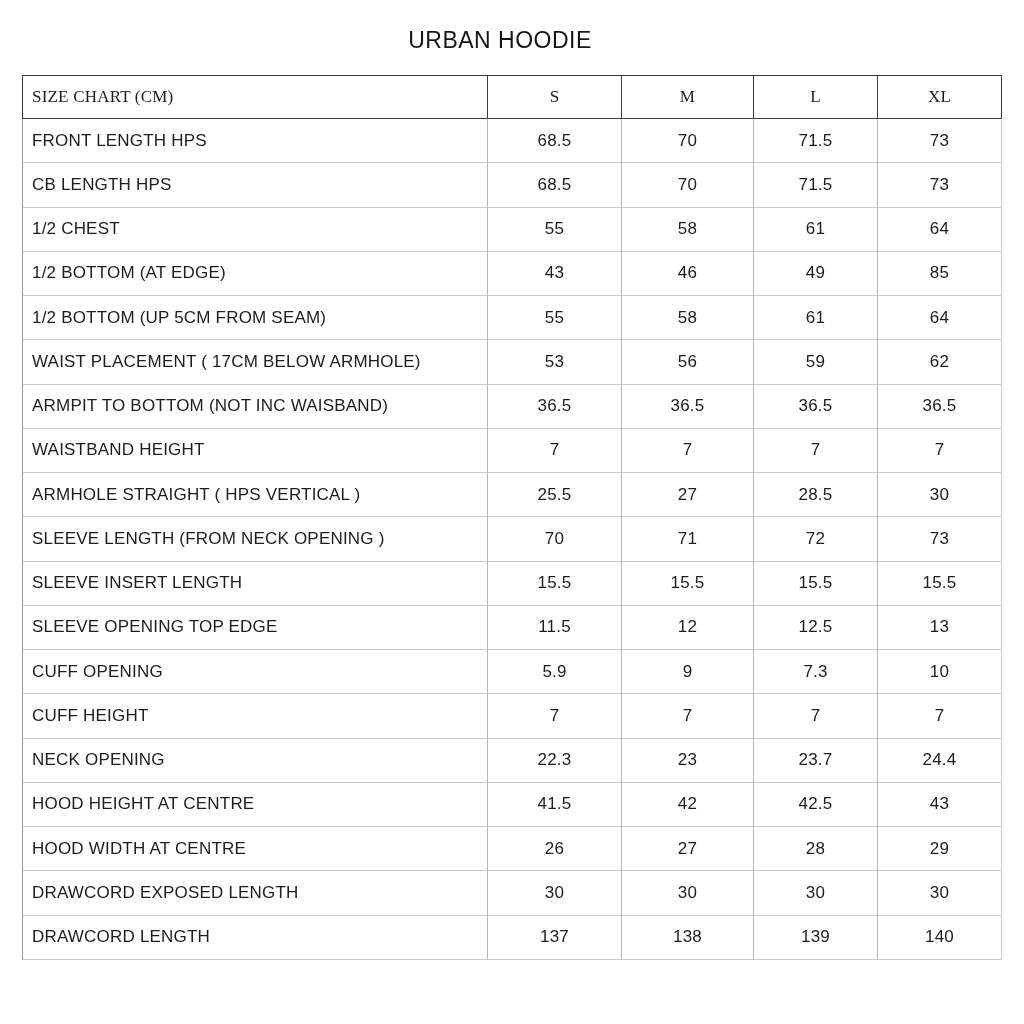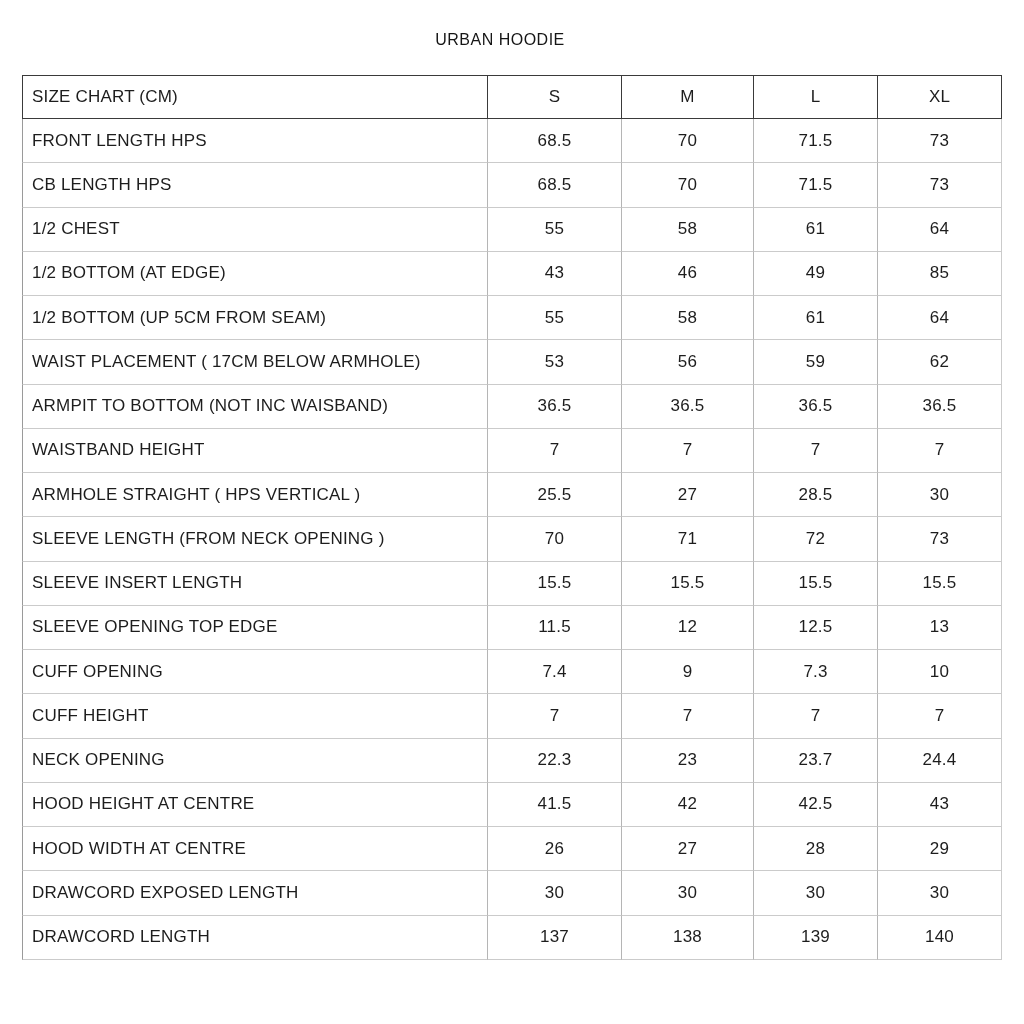--- a/index.html
+++ b/index.html
@@ -14,21 +14,21 @@
   body{
     width:1024px;height:1024px;background:var(--bg);
     font-family:"Liberation Sans", sans-serif;
     color:var(--text);
     -webkit-font-smoothing:antialiased;
   }
   .page{position:relative;width:1024px;height:1024px;overflow:hidden;background:var(--bg);}
   .title{
     position:absolute;left:0;top:27px;width:1000px;
     text-align:center;
-    font-size:16px;line-height:26px;letter-spacing:0.5px;
+    font-size:23px;line-height:26px;letter-spacing:0.5px;
     color:#161616;
   }
   table.size-chart{
     position:absolute;left:22px;top:75px;
     width:980px;
     border-spacing:0;border-collapse:separate;
     table-layout:fixed;
   }
   col.c-label{width:466px;}
   col.c-s{width:134px;}
@@ -42,20 +42,21 @@
     vertical-align:middle;
     padding:0;
     white-space:nowrap;
     overflow:hidden;
   }
   thead th{
     height:42px;
     border-top:1px solid var(--hdr);
     border-bottom:1px solid var(--hdr);
     border-right:1px solid var(--hdr);
+    font-family:Liberation Serif, serif;
   }
   thead th:first-child{border-left:1px solid var(--hdr);}
   tbody td{
     height:43.25px;
     border-bottom:1px solid var(--row-b);
     border-right:1px solid var(--col-b);
   }
   tbody tr td:last-child{border-right:1px solid var(--row-b);}
   tbody td:first-child{border-left:1px solid var(--left-b);}
   .label{text-align:left;padding-left:9px;}
@@ -166,21 +167,21 @@
         </tr>
         <tr>
           <td class="label">SLEEVE OPENING TOP EDGE</td>
           <td class="val">11.5</td>
           <td class="val">12</td>
           <td class="val">12.5</td>
           <td class="val">13</td>
         </tr>
         <tr>
           <td class="label">CUFF OPENING</td>
-          <td class="val">7.4</td>
+          <td class="val">5.9</td>
           <td class="val">9</td>
           <td class="val">7.3</td>
           <td class="val">10</td>
         </tr>
         <tr>
           <td class="label">CUFF HEIGHT</td>
           <td class="val">7</td>
           <td class="val">7</td>
           <td class="val">7</td>
           <td class="val">7</td>

